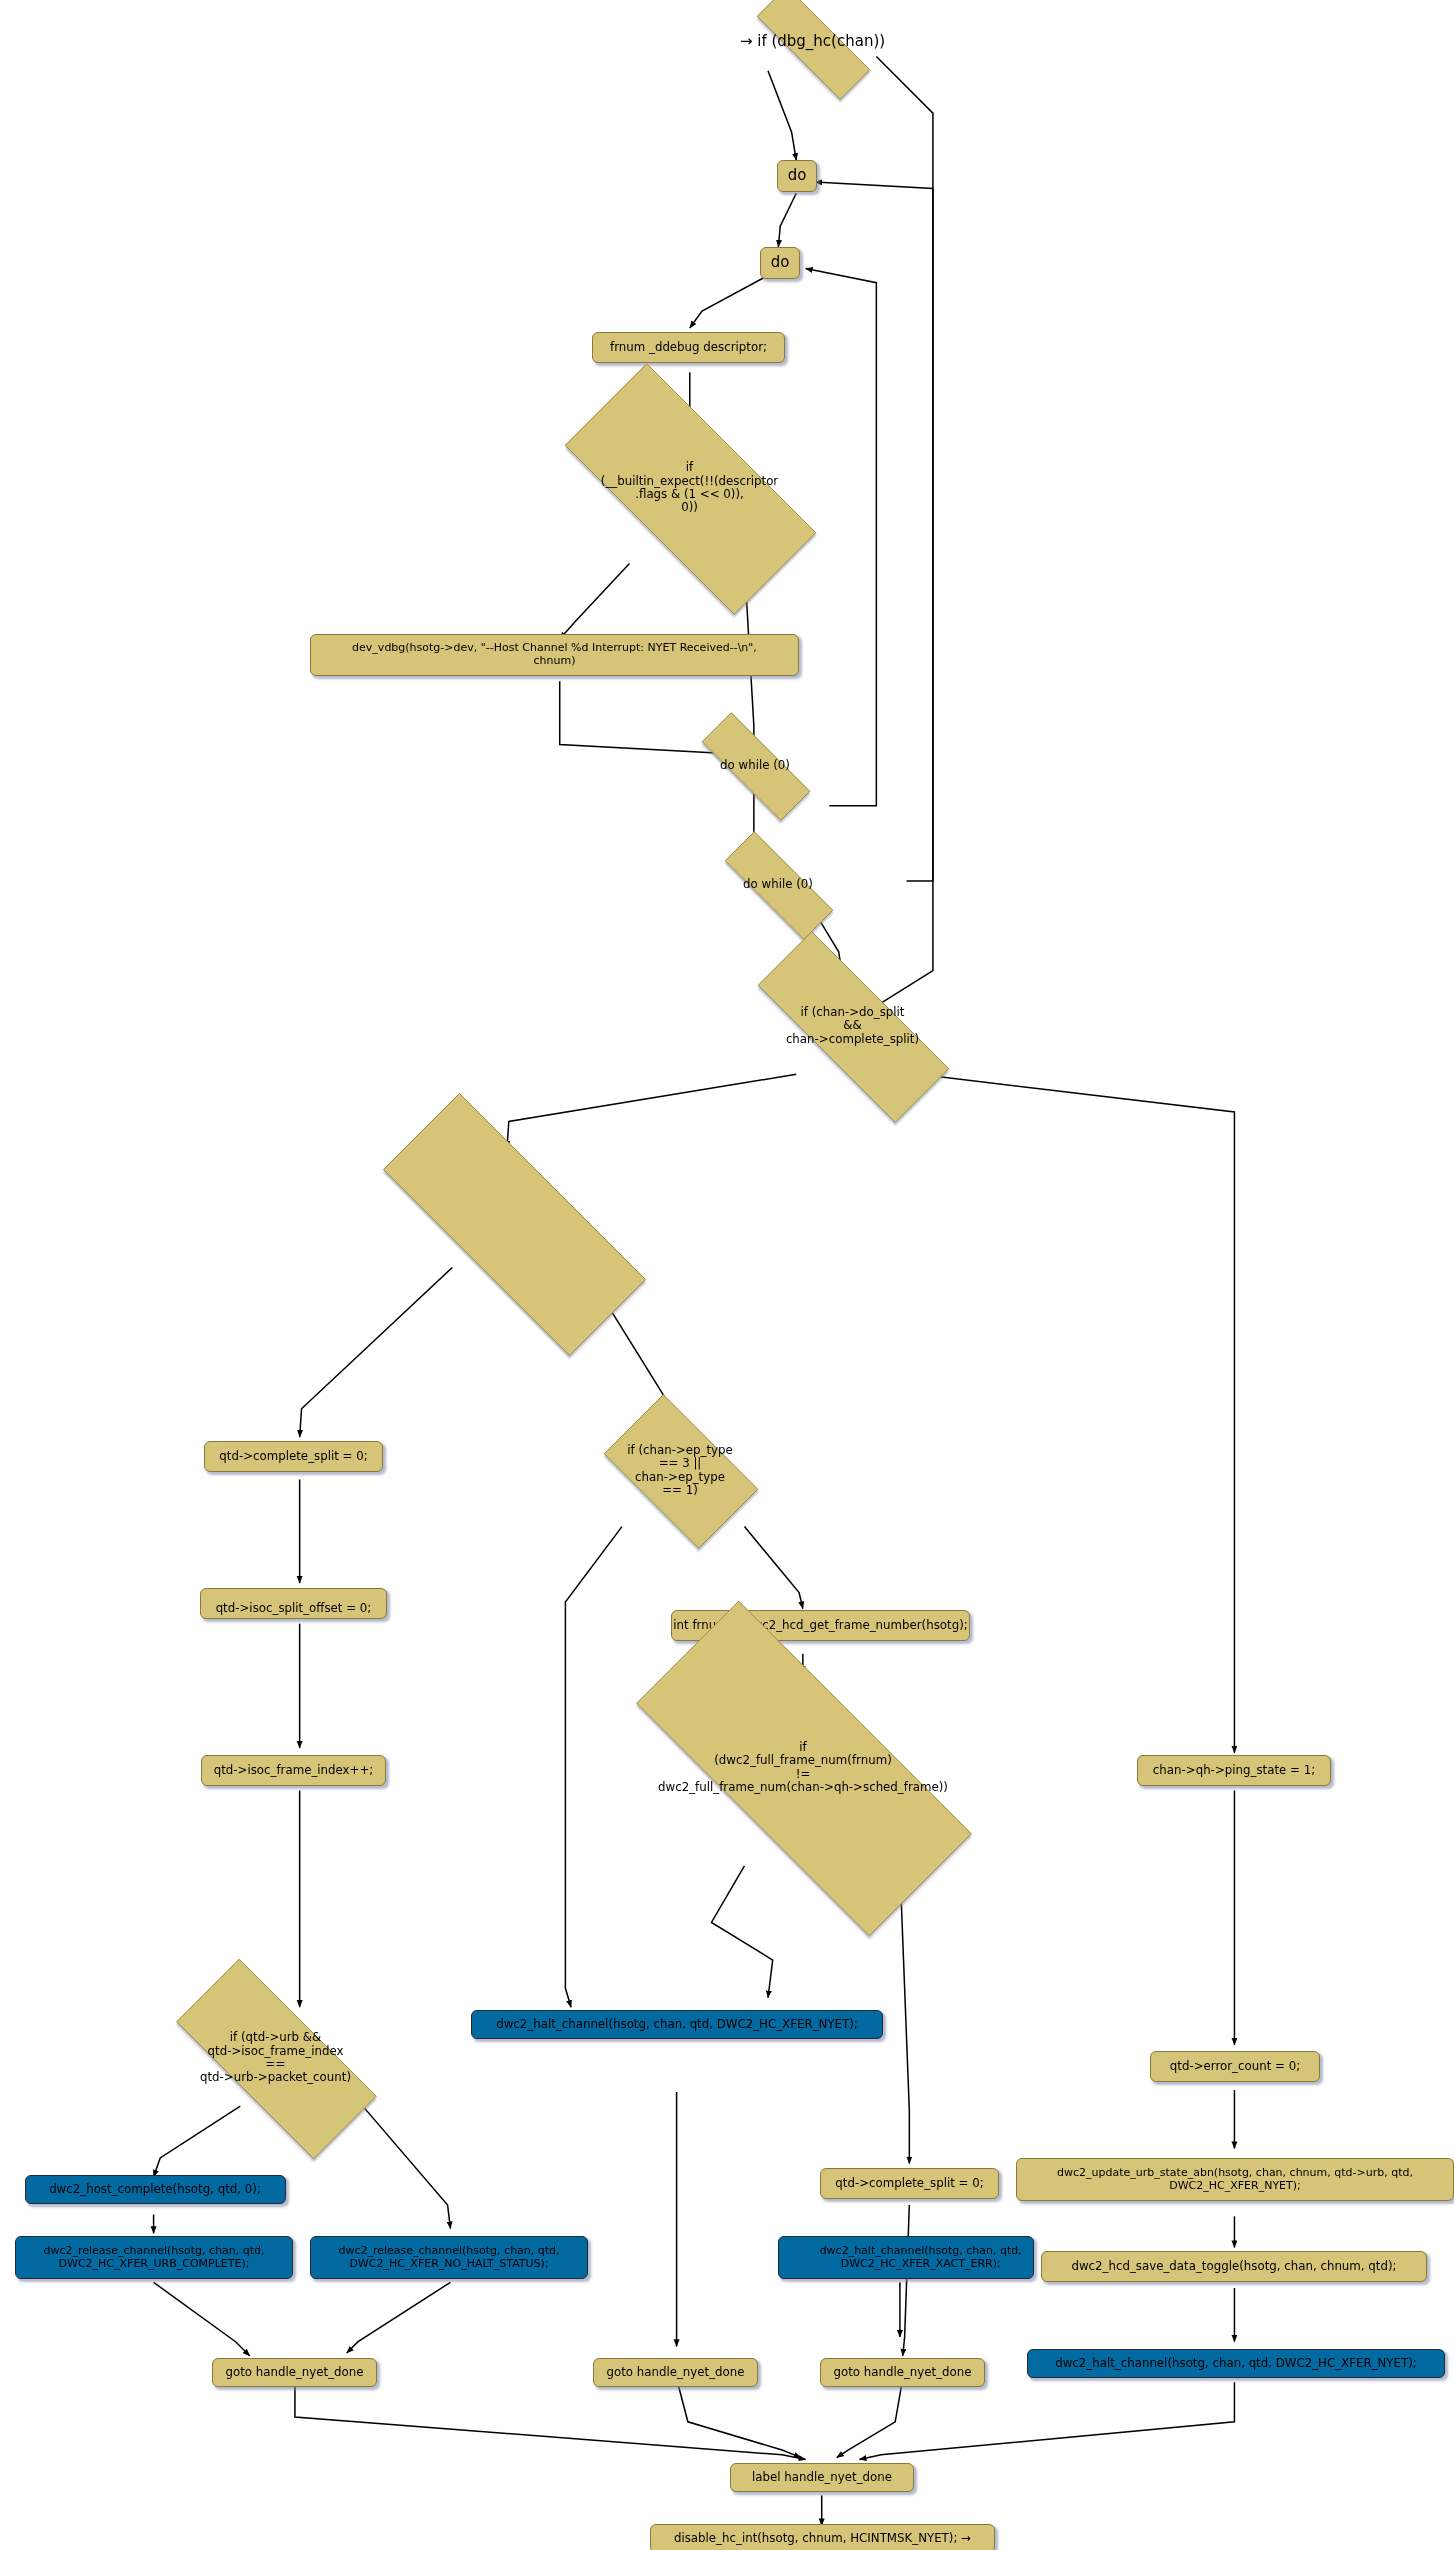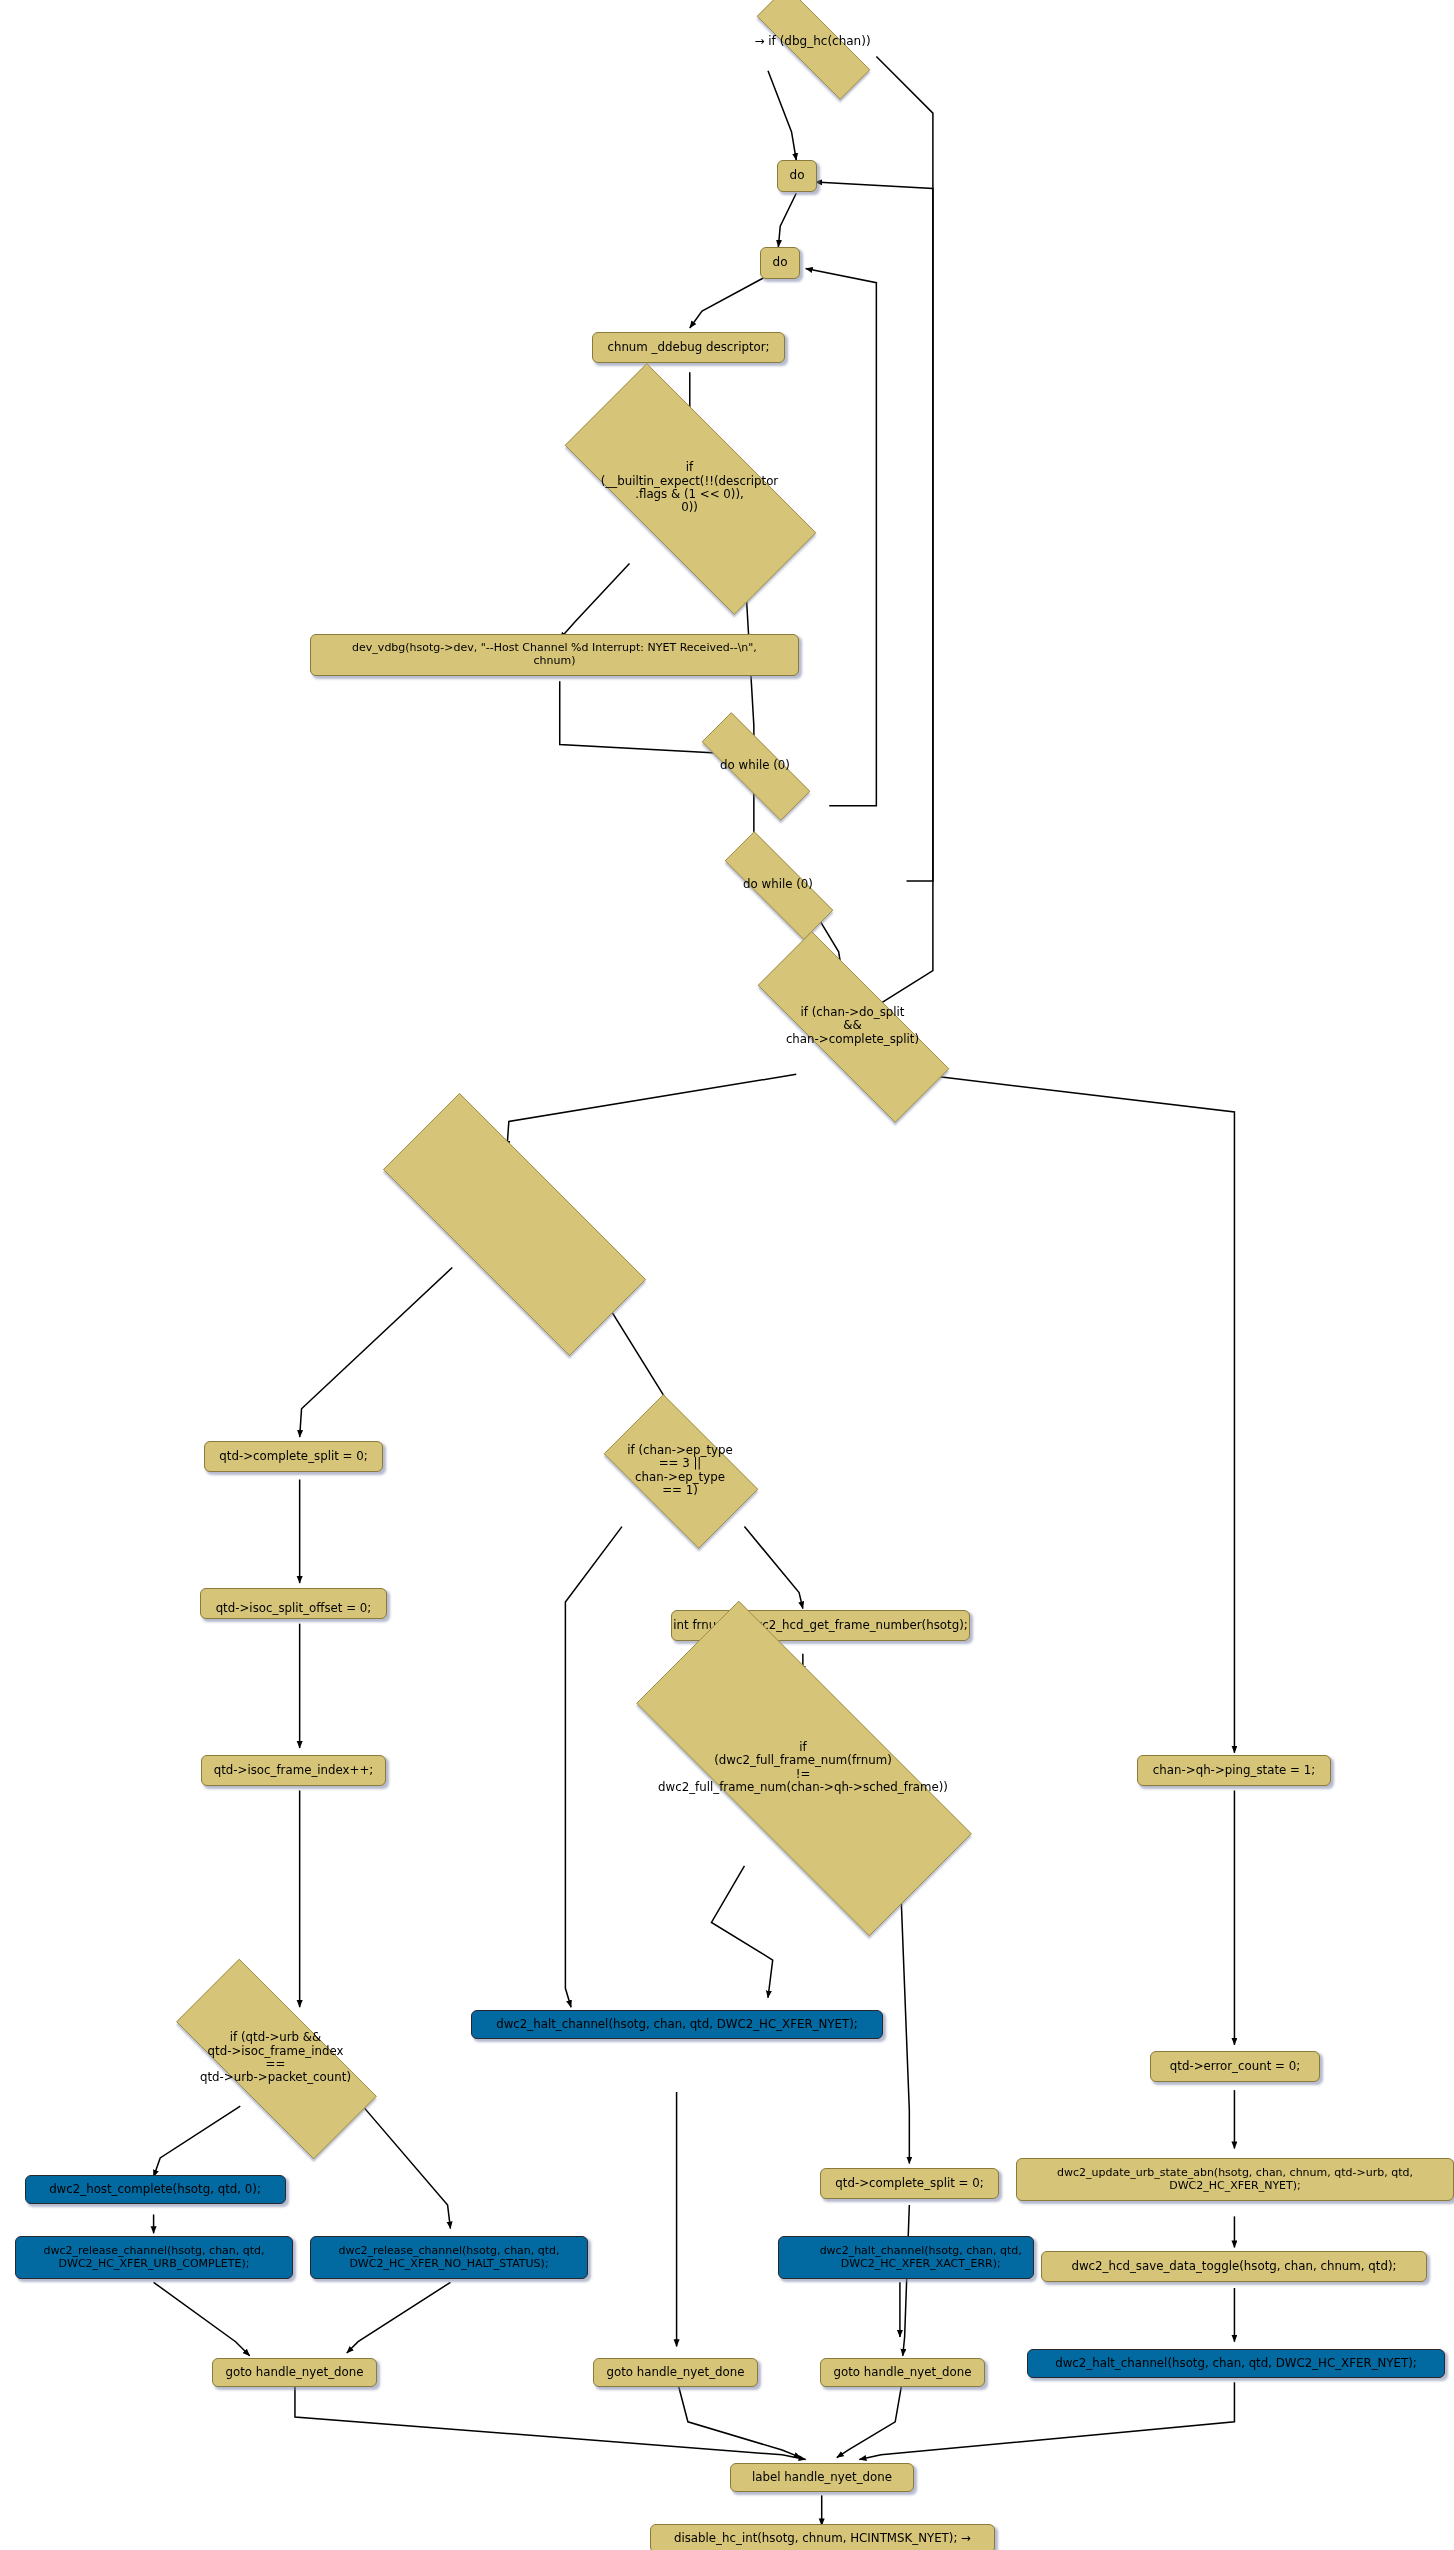--- a/index.html
+++ b/index.html
@@ -64,21 +64,21 @@
     transform: rotate(45deg) scale(0.7071);
     box-shadow: 2.8px 2.8px 2.8px rgba(120,130,165,0.5);
   }
   .dec .dlabel {
     position: relative;
     z-index: 2;
     width: 100%;
   }
   .t11 { font-size: 11px; }
   .t12 { font-size: 11.8px; }
-  .t13 { font-size: 12px; }
+  .t13 { font-size: 15px; }
 </style>
 </head>
 <body>
 
 <div id="canvas">
 
   <svg id="edges" viewBox="0 0 1543 2706" xmlns="http://www.w3.org/2000/svg">
     <defs>
       <marker id="ah" markerWidth="9" markerHeight="9" refX="7.5" refY="3.2" orient="auto" markerUnits="userSpaceOnUse">
         <path d="M0,0 L8,3.2 L0,6.4 z" fill="#000000"></path>
@@ -177,21 +177,21 @@
 
   <div class="node proc t13" style="left:777px; top:160px; width:40px; height:32px;">
     <span>do</span>
   </div>
 
   <div class="node proc t13" style="left:760px; top:247px; width:40px; height:32px;">
     <span>do</span>
   </div>
 
   <div class="node proc t12" style="left:592px; top:332px; width:193px; height:31px;">
-    <span>chnum _ddebug descriptor;</span>
+    <span>frnum _ddebug descriptor;</span>
   </div>
 
   <div class="node dec t12" style="left:521px; top:407px; width:337px; height:162px;">
     <div class="diamond"></div>
     <div class="dlabel">if
 (__builtin_expect(!!(descriptor
 .flags &amp; (1 &lt;&lt; 0)),
 0))</div>
   </div>
 

